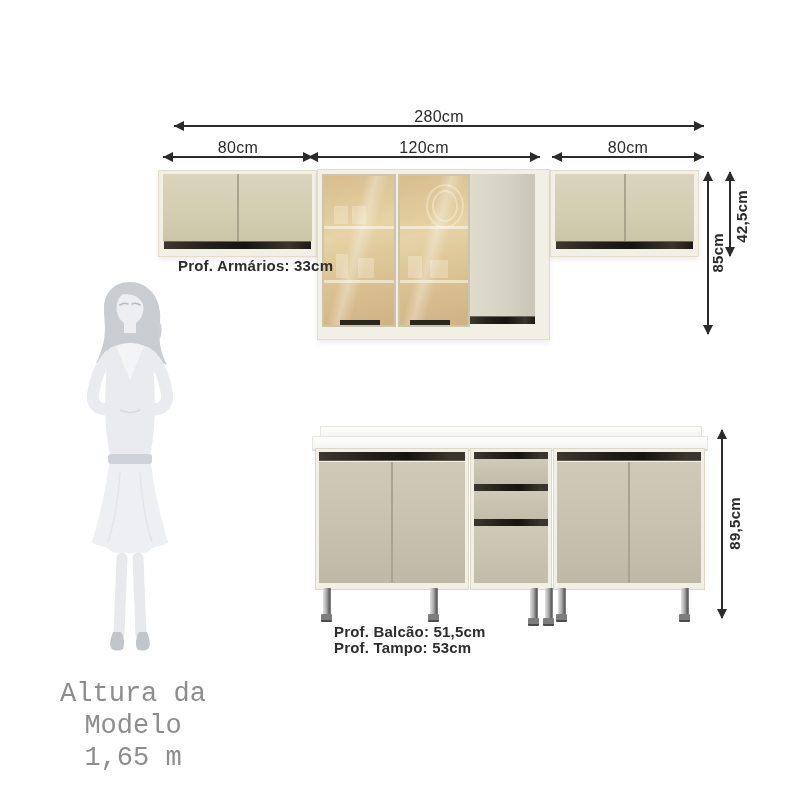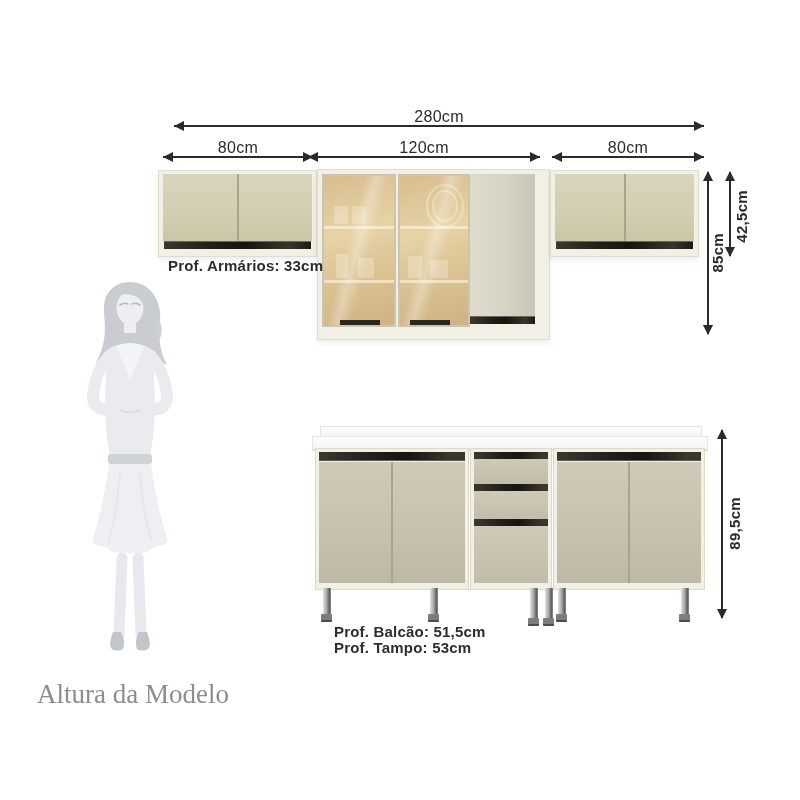--- a/index.html
+++ b/index.html
@@ -131,21 +131,21 @@
   </div>
 
   <div class="cab" style="left:550px;top:170px;width:147px;height:85px;">
     <div class="door-area" style="height:67px;">
       <div class="door"></div>
       <div class="door"></div>
     </div>
     <div class="dark-strip" style="top:70px;"></div>
   </div>
 
-  <div class="prof-label" style="left:168px;top:257px;text-align:right;">Prof. Armários: 33cm</div>
+  <div class="prof-label" style="left:178px;top:257px;text-align:right;">Prof. Armários: 33cm</div>
 
   <div class="dim-v" style="left:707px;top:172px;height:162px;"></div>
   <div class="v-label" style="left:709px;top:198px;height:110px;">
     <span>85cm</span>
   </div>
   <div class="dim-v" style="left:729px;top:172px;height:84px;"></div>
   <div class="v-label" style="left:733px;top:168px;height:96px;">
     <span>42,5cm</span>
   </div>
 
@@ -227,17 +227,18 @@
 
       <path fill="#edeff2" d="M41 188c-3 24-9 52-17 78 6 6 12 2 18 8 6 6 12 0 20 4 8-4 14 2 20-4 6-6 12-2 18-8-8-26-14-54-17-78z"></path>
       <path fill="none" stroke="#e2e5e9" stroke-width="1.5" d="M52 196c-2 29-6 52-12 70M72 196c2 29 6 52 12 70"></path>
 
       <path fill="none" stroke="#e7e9ec" stroke-width="11" stroke-linecap="round" d="M54 282c-1 28-2 54-3 76M70 282c1 28 2 54 3 76"></path>
 
       <path fill="#c2c6cb" d="M45 356c-3 8-4 14-1 17 3 2 8 2 11 0 2-6 1-12-2-17zM79 356c3 8 4 14 1 17-3 2-8 2-11 0-2-6-1-12 2-17z"></path>
     </svg>
   </div>
 
-  <div class="caption" style="left:18px;top:678px;width:230px;">
+  <div class="caption" style="left:18px;top:678px;width:230px;font-family:Liberation Mono, monospace;">
     <div>Altura da Modelo</div>
+    <div>1,65 m</div>
   </div>
 
 </div>
 
 </body></html>

